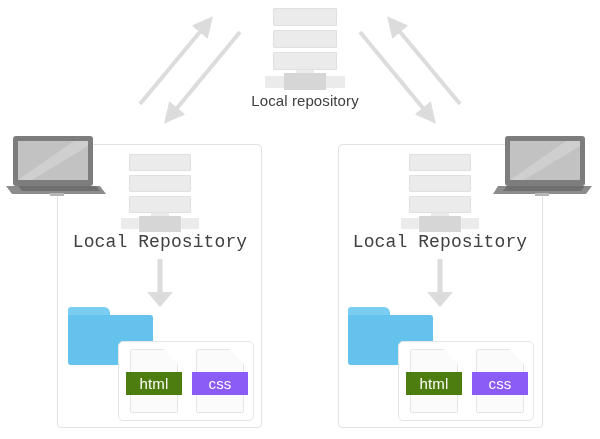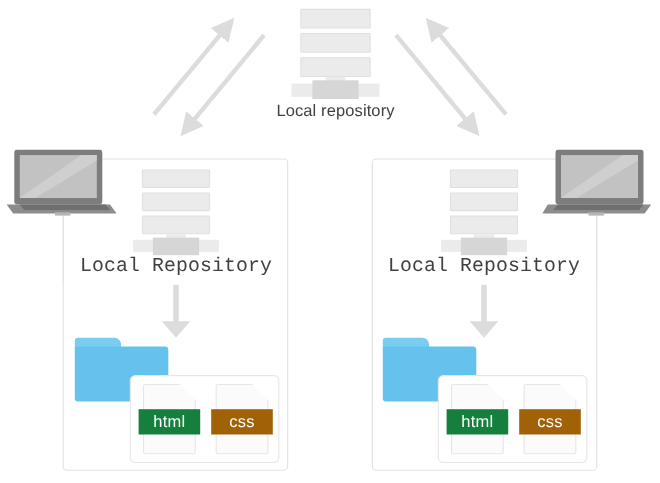--- a/index.html
+++ b/index.html
@@ -153,22 +153,22 @@
     position: absolute;
     left: -4px;
     right: -4px;
     display: flex;
     align-items: center;
     justify-content: center;
     color: #ffffff;
     font-size: 15px;
     letter-spacing: 0.2px;
   }
-  .label.html { background: #15803d; }
-  .label.css  { background: #a16207; }
+  .label.html { background: #4d7c0f; }
+  .label.css  { background: #8b5cf6; }
 </style>
 </head>
 <body>
 
 <div id="stage">
 
   <div class="server" style="left:265px; top:8px; width:80px; height:78px;">
     <div class="slab" style="left:8px;  top:0px;  width:64px; height:18px;"></div>
     <div class="slab" style="left:8px;  top:22px; width:64px; height:18px;"></div>
     <div class="slab" style="left:8px;  top:44px; width:64px; height:18px;"></div>

